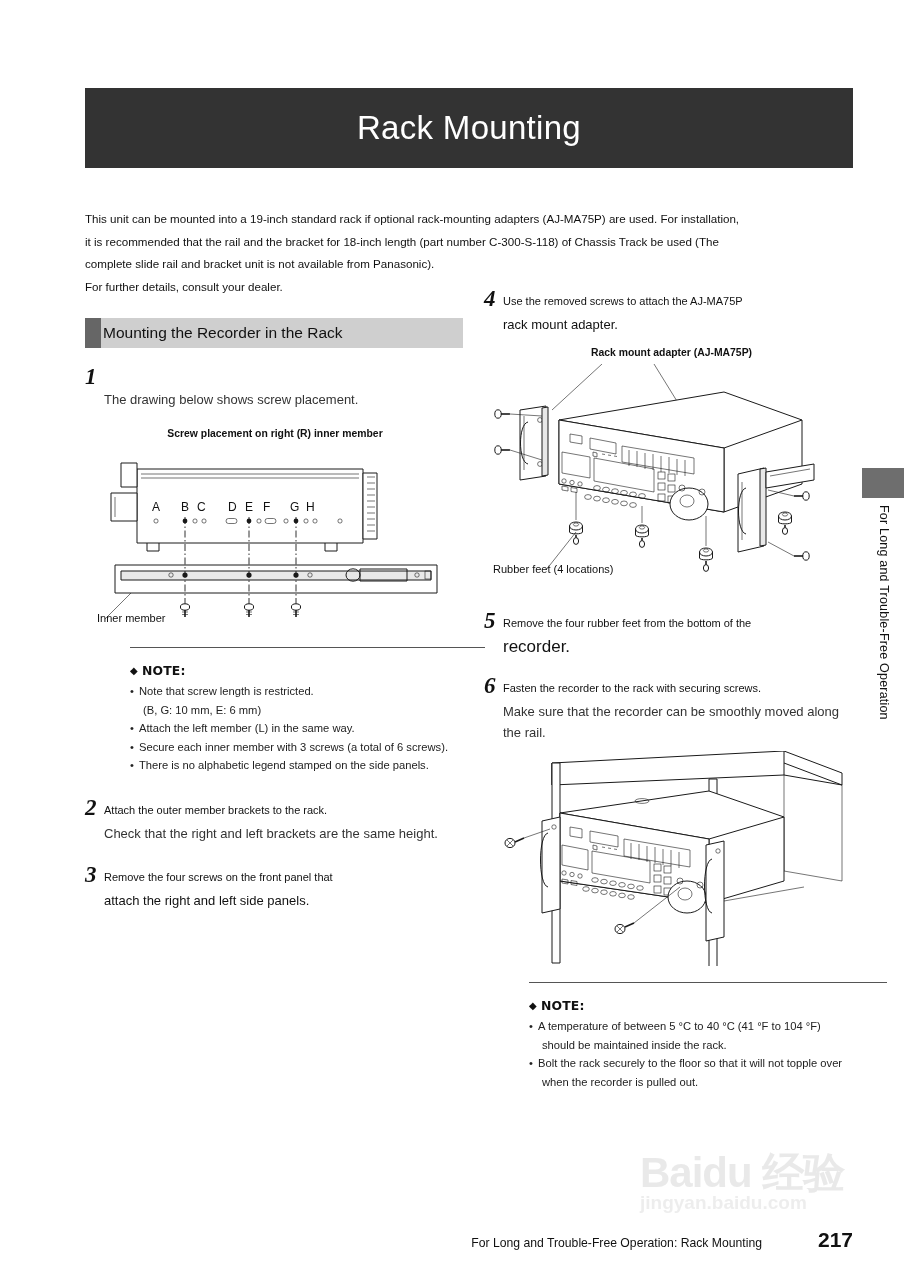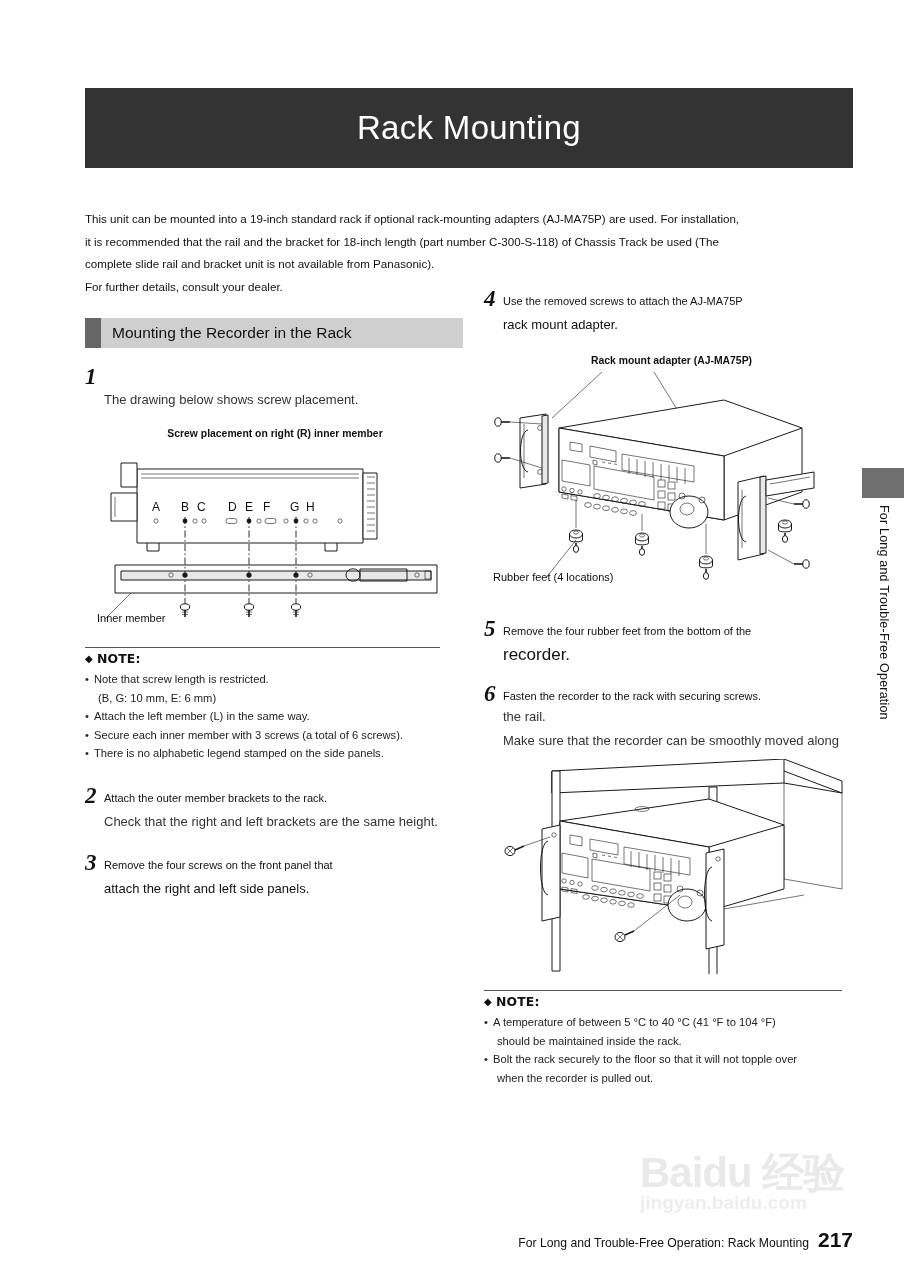--- a/index.html
+++ b/index.html
@@ -74,21 +74,21 @@
   }
   .section-bar .swatch {
     width: 16px;
     height: 30px;
     background: #666666;
     flex: 0 0 auto;
   }
   .section-bar .section-title {
     font-size: 15.5px;
     color: #111;
-    padding-left: 11px;
+    padding-left: 2px;
   }
 
   
   .step {
     position: relative;
     margin-top: 18px;
   }
   .step-head {
     display: flex;
     align-items: flex-start;
@@ -129,22 +129,23 @@
     position: absolute;
     font-size: 11px;
     color: #111;
     white-space: nowrap;
   }
 
   
   .note-box {
     margin-top: 20px;
     border-top: 1.6px solid #555;
-    padding-top: 3px;
+    padding-top: 15px;
     width: 355px;
+    margin-left: 45px;
   }
   .note-head {
     font-family: "DejaVu Sans", sans-serif;
     font-size: 12.4px;
     font-weight: bold;
     color: #111;
     letter-spacing: 0.2px;
     margin-bottom: 4px;
   }
   .note-head .diamond {
@@ -199,20 +200,21 @@
   
   #footer {
     position: absolute;
     left: 85px;
     top: 1228px;
     width: 768px;
     text-align: right;
     display: flex;
     align-items: baseline;
     justify-content: flex-end;
+    gap: 47px;
   }
   #footer .footer-text {
     font-size: 12.2px;
     color: #111;
   }
   #footer .footer-page {
     font-size: 21px;
     font-weight: bold;
     color: #111;
     margin-left: 9px;
@@ -403,21 +405,21 @@
   <div id="col-right">
 
     <div class="step" style="margin-top:0;">
       <div class="step-head">
         <span class="step-num">4</span>
         <span class="step-title">Use the removed screws to attach the AJ-MA75P</span>
       </div>
       <div class="step-sub" style="font-size:13px; color:#111;">rack mount adapter.</div>
     </div>
 
-    <div style="margin-top:20px; text-align:center;" class="fig-caption">Rack mount adapter (AJ-MA75P)</div>
+    <div style="margin-top:12px; text-align:center;" class="fig-caption">Rack mount adapter (AJ-MA75P)</div>
 
     <div class="figure" style="margin-top:6px;">
       <svg width="375" height="230" viewBox="0 0 375 230">
 
         <path class="lnT" d="M118,0 L68,46"></path>
         <path class="lnT" d="M170,0 L238,110"></path>
 
         <path class="fillw" d="M75,56 L240,28 L318,56 L318,120 L240,148 L75,120 Z"></path>
         <path class="ln" d="M75,56 L240,84 L318,56"></path>
         <path class="ln" d="M240,84 L240,148"></path>
@@ -554,22 +556,22 @@
         <span class="step-title">Remove the four rubber feet from the bottom of the</span>
       </div>
       <div class="step-sub" style="font-size:17px; color:#111;">recorder.</div>
     </div>
 
     <div class="step" style="margin-top:18px;">
       <div class="step-head">
         <span class="step-num">6</span>
         <span class="step-title">Fasten the recorder to the rack with securing screws.</span>
       </div>
+      <div class="step-sub">Make sure that the recorder can be smoothly moved along</div>
       <div class="step-sub" style="margin-top:0;">the rail.</div>
-      <div class="step-sub">Make sure that the recorder can be smoothly moved along</div>
     </div>
 
     <div class="figure" style="margin-top:8px;">
       <svg width="375" height="215" viewBox="0 0 375 215">
 
         <path class="fillw" d="M68,12 L300,0 L358,22 L358,34 L300,12 L300,24 L68,34 Z"></path>
         <path class="ln" d="M300,0 L300,12"></path>
         <path class="ln" d="M300,24 L358,34"></path>
         <path class="ln" d="M68,12 L68,34"></path>
 

